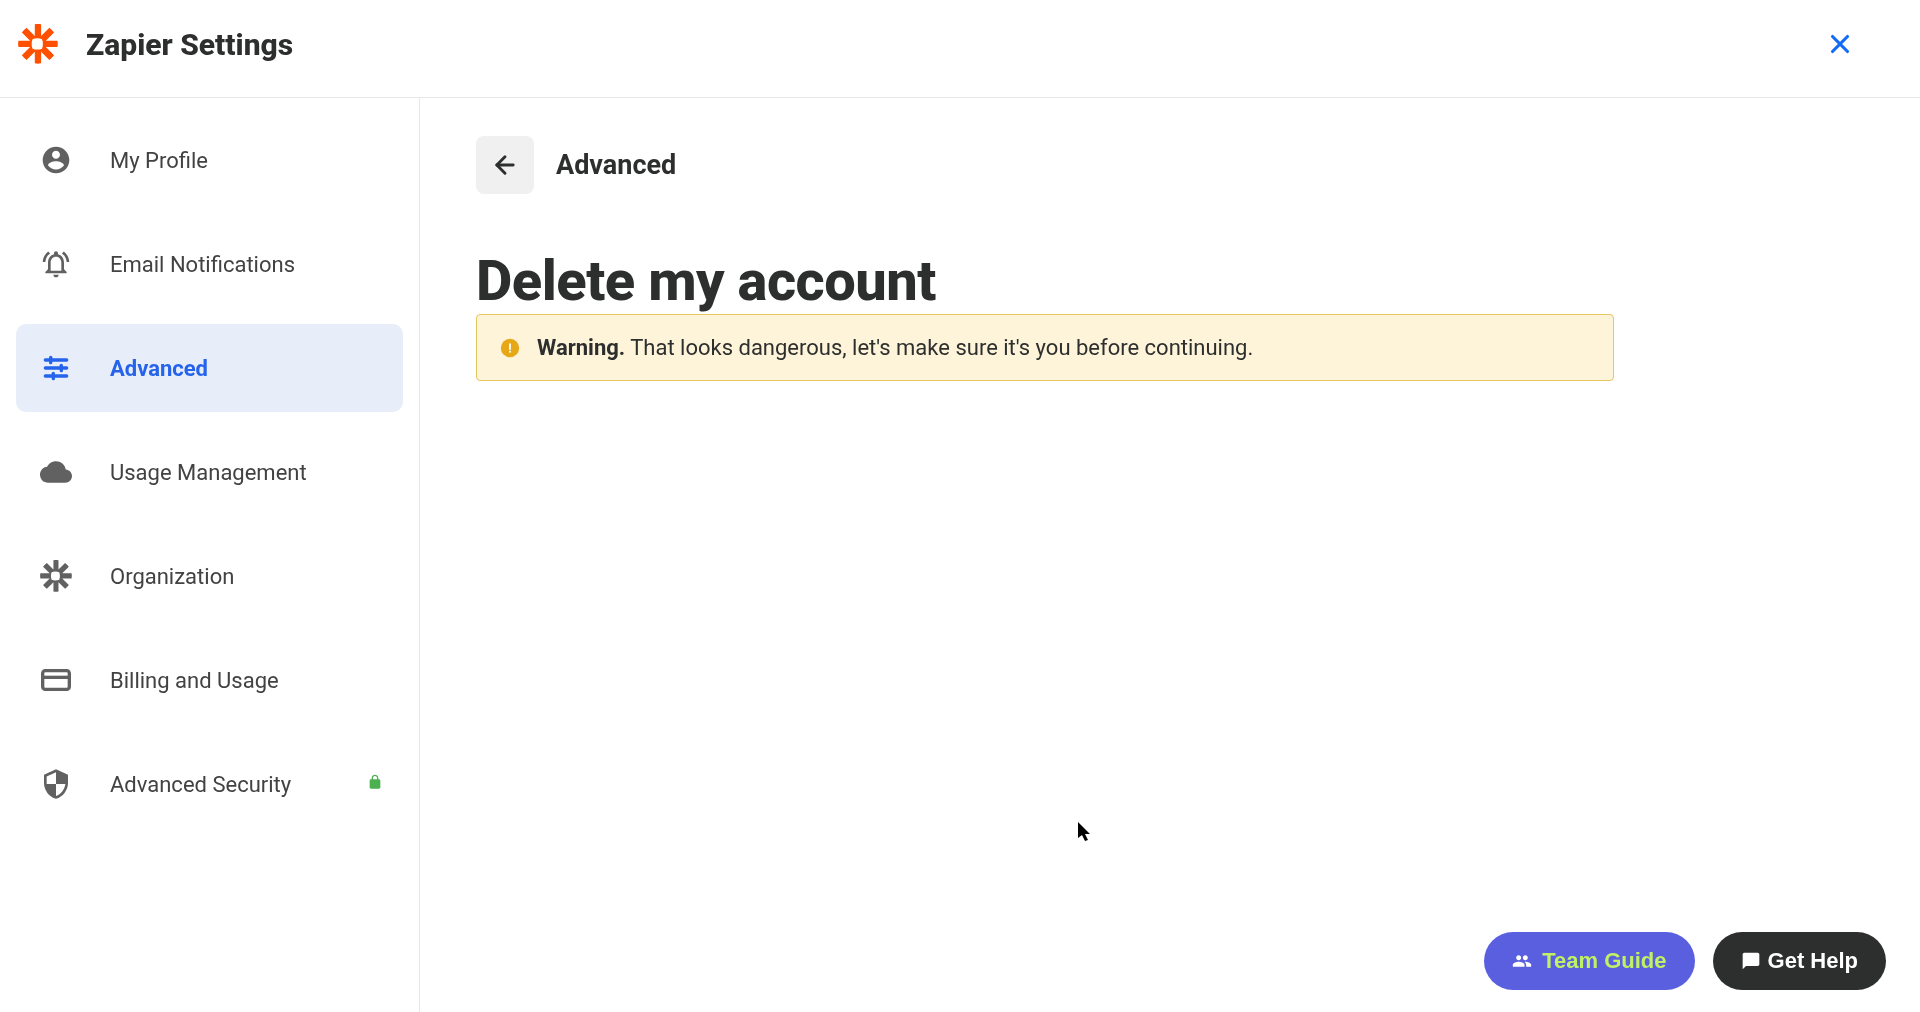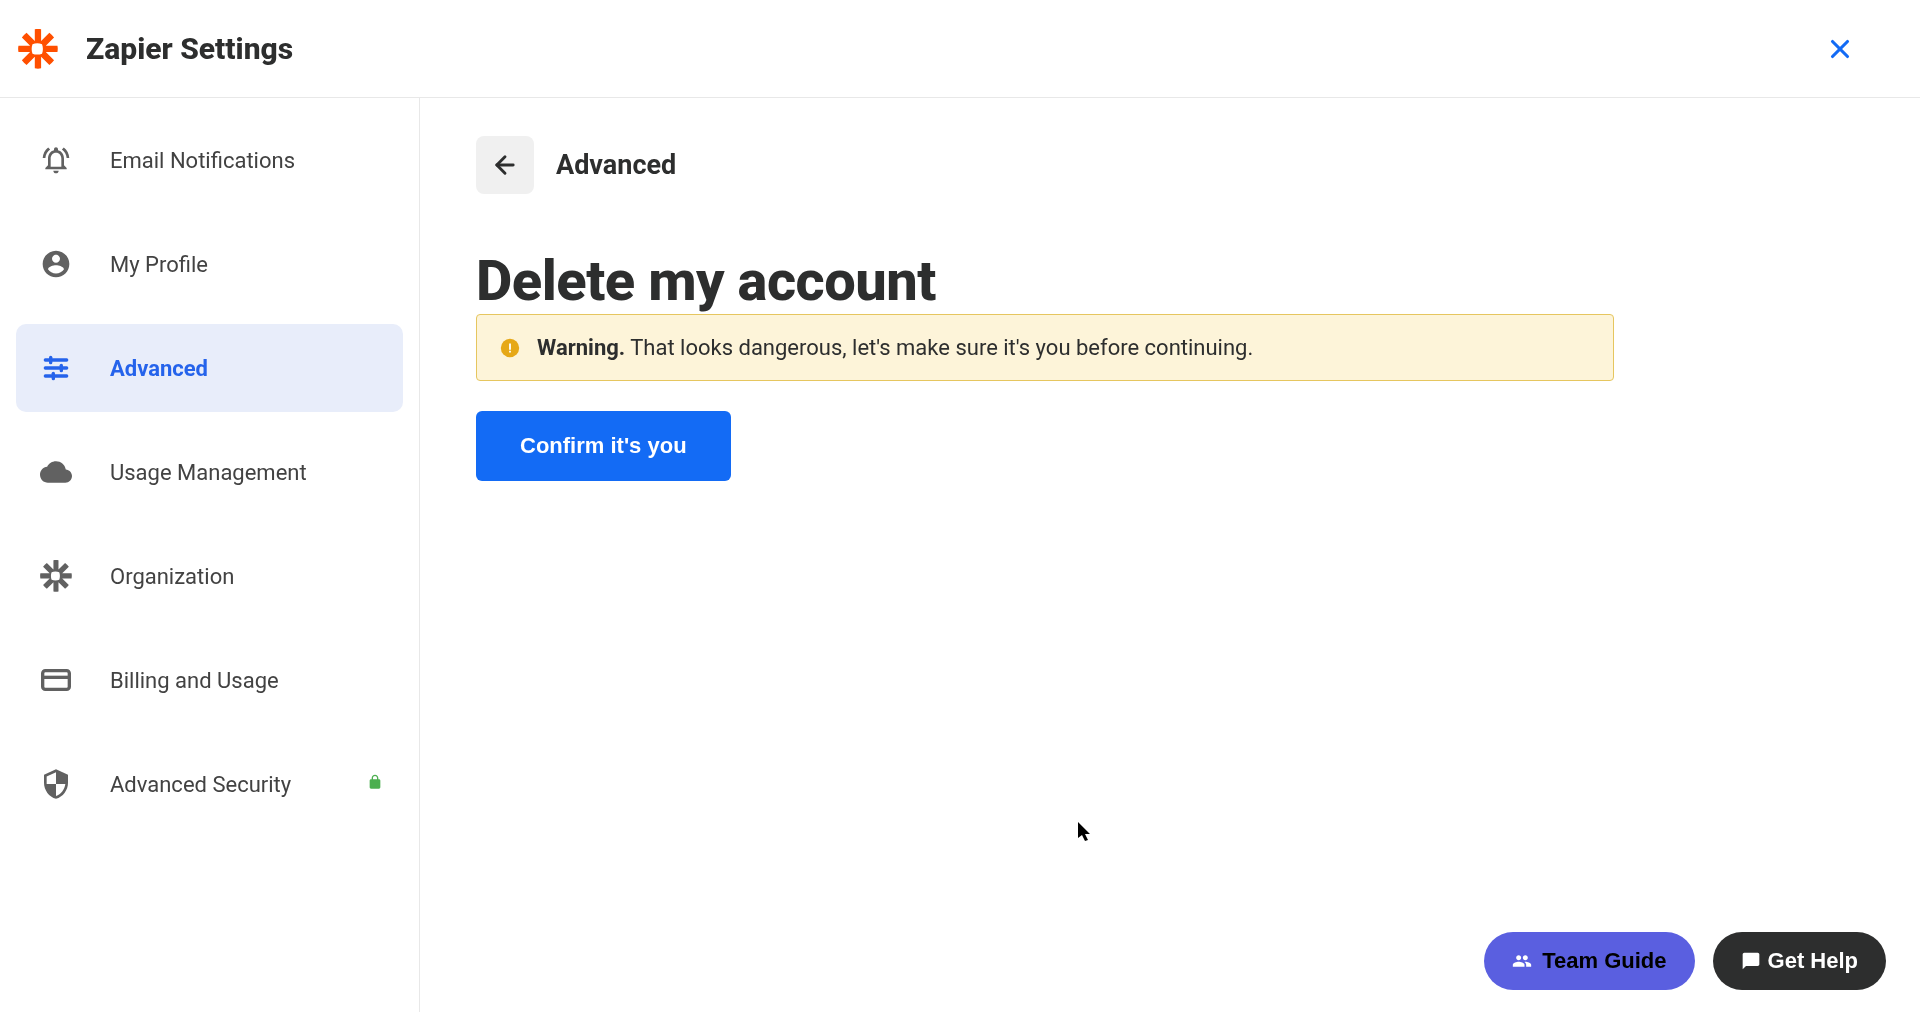--- a/index.html
+++ b/index.html
@@ -10,21 +10,21 @@
     body {
       font-family: -apple-system, BlinkMacSystemFont, 'Segoe UI', Roboto, Helvetica, Arial, sans-serif;
       background: #fff;
       width: 1920px;
       height: 1012px;
       overflow: hidden;
       position: relative;
     }
     .header {
       display: flex;
-      align-items: center;
+      align-items: flex-start;
       justify-content: space-between;
       padding: 24px 32px 24px 18px;
       border-bottom: 1px solid #e8e8e8;
       height: 98px;
     }
     .header-left {
       display: flex;
       align-items: center;
       gap: 28px;
     }
@@ -175,21 +175,21 @@
       gap: 10px;
       padding: 16px 28px;
       border-radius: 34px;
       border: none;
       font-size: 22px;
       font-weight: 700;
       cursor: pointer;
     }
     .float-btn.team {
       background: #5a5fe0;
-      color: #000000;
+      color: #bef264;
     }
     .float-btn.help {
       background: #2d2e2e;
       color: #fff;
       gap: 7px;
     }
     .cursor {
       position: absolute;
       left: 1078px;
       top: 822px;
@@ -217,34 +217,34 @@
     </svg>
   </button>
 </div>
 
 <div class="content">
   <div class="sidebar">
 
     <div class="sidebar-item">
       <span class="sidebar-icon">
         <svg width="32" height="32" viewBox="0 0 24 24" fill="currentColor">
+            <path d="M12 2C6.48 2 2 6.48 2 12s4.48 10 10 10 10-4.48 10-10S17.52 2 12 2zm0 3c1.66 0 3 1.34 3 3s-1.34 3-3 3-3-1.34-3-3 1.34-3 3-3zm0 14.2c-2.5 0-4.71-1.28-6-3.22.03-1.99 4-3.08 6-3.08 1.99 0 5.97 1.09 6 3.08-1.29 1.94-3.5 3.22-6 3.22z"></path>
+          </svg>
+      </span>
+      <span class="sidebar-label">My Profile</span>
+    </div>
+
+    <div class="sidebar-item">
+      <span class="sidebar-icon">
+        <svg width="32" height="32" viewBox="0 0 24 24" fill="currentColor">
             <path d="M12 22c1.1 0 2-.9 2-2h-4c0 1.1.9 2 2 2zm6-6v-5c0-3.07-1.63-5.64-4.5-6.32V4c0-.83-.67-1.5-1.5-1.5s-1.5.67-1.5 1.5v.68C7.64 5.36 6 7.92 6 11v5l-2 2v1h16v-1l-2-2zm-2 1H8v-6c0-2.48 1.51-4.5 4-4.5s4 2.02 4 4.5v6z"></path>
             <path d="M7.58 4.08L6.15 2.65C3.75 4.48 2.17 7.3 2.03 10.5h2c.15-2.65 1.51-4.97 3.55-6.42zm12.39 6.42h2c-.15-3.2-1.73-6.02-4.12-7.85l-1.42 1.43c2.02 1.45 3.39 3.77 3.54 6.42z"></path>
           </svg>
       </span>
       <span class="sidebar-label">Email Notifications</span>
-    </div>
-
-    <div class="sidebar-item">
-      <span class="sidebar-icon">
-        <svg width="32" height="32" viewBox="0 0 24 24" fill="currentColor">
-            <path d="M12 2C6.48 2 2 6.48 2 12s4.48 10 10 10 10-4.48 10-10S17.52 2 12 2zm0 3c1.66 0 3 1.34 3 3s-1.34 3-3 3-3-1.34-3-3 1.34-3 3-3zm0 14.2c-2.5 0-4.71-1.28-6-3.22.03-1.99 4-3.08 6-3.08 1.99 0 5.97 1.09 6 3.08-1.29 1.94-3.5 3.22-6 3.22z"></path>
-          </svg>
-      </span>
-      <span class="sidebar-label">My Profile</span>
     </div>
 
     <div class="sidebar-item active">
       <span class="sidebar-icon">
         <svg width="32" height="32" viewBox="0 0 24 24" fill="none" stroke="currentColor" stroke-width="2.5" stroke-linecap="round">
             <line x1="4" y1="6" x2="20" y2="6"></line>
             <line x1="4" y1="12" x2="20" y2="12"></line>
             <line x1="4" y1="18" x2="20" y2="18"></line>
             <line x1="8" y1="4" x2="8" y2="8"></line>
             <line x1="16" y1="10" x2="16" y2="14"></line>
@@ -317,21 +317,20 @@
         <svg width="22" height="22" viewBox="0 0 24 24" fill="#e6a817">
             <circle cx="12" cy="12" r="10"></circle>
             <path fill="#fff" d="M11 7h2v7h-2zm0 8h2v2h-2z"></path>
           </svg>
       </span>
       <span class="warning-text">
         <span class="warning-prefix">Warning.</span><span> That looks dangerous, let's make sure it's you before continuing.</span>
       </span>
     </div>
 
-    <button class="confirm-btn">Confirm it's you</button>
   </div>
 </div>
 
 <div class="floating-buttons">
   <button class="float-btn team">
     <svg width="20" height="20" viewBox="0 0 24 24" fill="#fff">
         <path d="M16 11c1.66 0 2.99-1.34 2.99-3S17.66 5 16 5c-1.66 0-3 1.34-3 3s1.34 3 3 3zm-8 0c1.66 0 2.99-1.34 2.99-3S9.66 5 8 5C6.34 5 5 6.34 5 8s1.34 3 3 3zm0 2c-2.33 0-7 1.17-7 3.5V19h14v-2.5c0-2.33-4.67-3.5-7-3.5zm8 0c-.29 0-.62.02-.97.05 1.16.84 1.97 1.97 1.97 3.45V19h6v-2.5c0-2.33-4.67-3.5-7-3.5z"></path>
       </svg>
     <span>Team Guide</span>
   </button>

